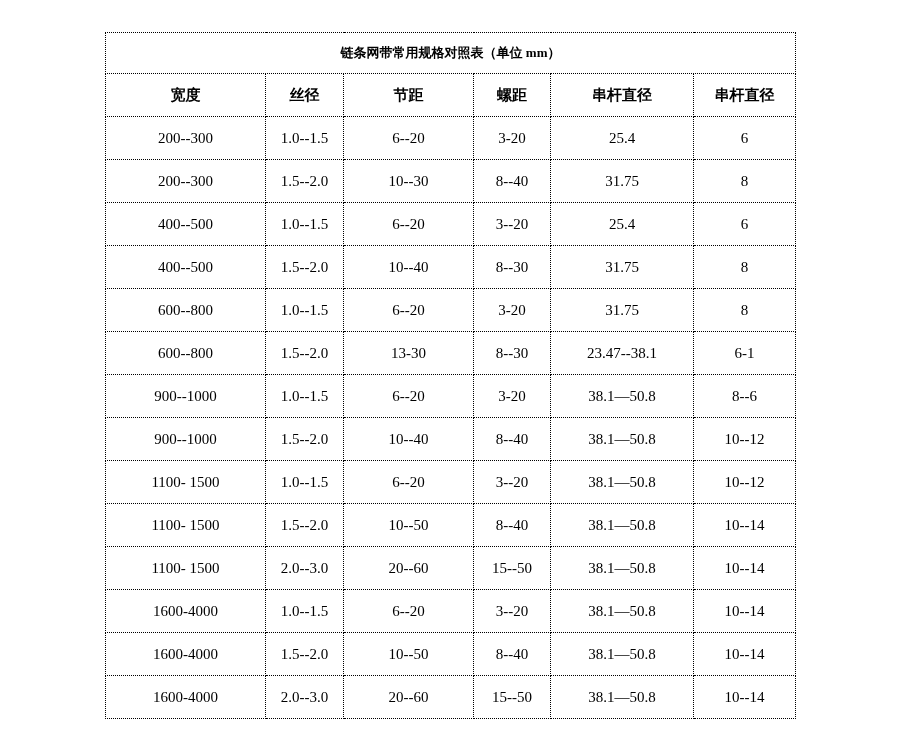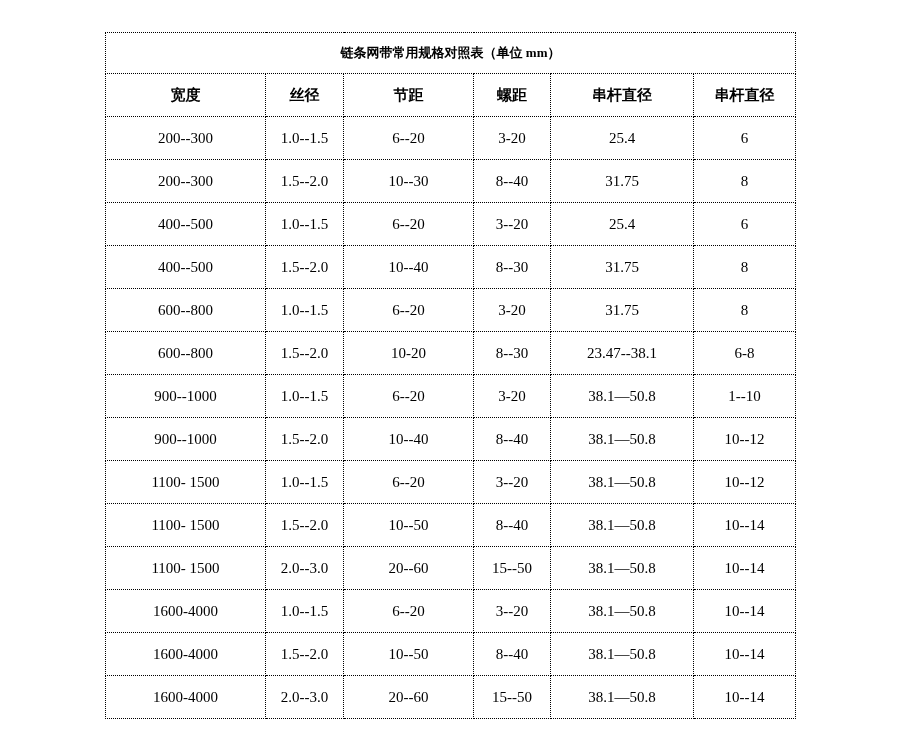--- a/index.html
+++ b/index.html
@@ -113,32 +113,32 @@
           <td>600--800</td>
           <td>1.0--1.5</td>
           <td>6--20</td>
           <td>3-20</td>
           <td>31.75</td>
           <td>8</td>
         </tr>
         <tr>
           <td>600--800</td>
           <td>1.5--2.0</td>
-          <td>10-20</td>
+          <td>13-30</td>
           <td>8--30</td>
           <td>23.47--38.1</td>
-          <td>6-8</td>
+          <td>6-1</td>
         </tr>
         <tr>
           <td>900--1000</td>
           <td>1.0--1.5</td>
           <td>6--20</td>
           <td>3-20</td>
           <td>38.1—50.8</td>
-          <td>1--10</td>
+          <td>8--6</td>
         </tr>
         <tr>
           <td>900--1000</td>
           <td>1.5--2.0</td>
           <td>10--40</td>
           <td>8--40</td>
           <td>38.1—50.8</td>
           <td>10--12</td>
         </tr>
         <tr>

